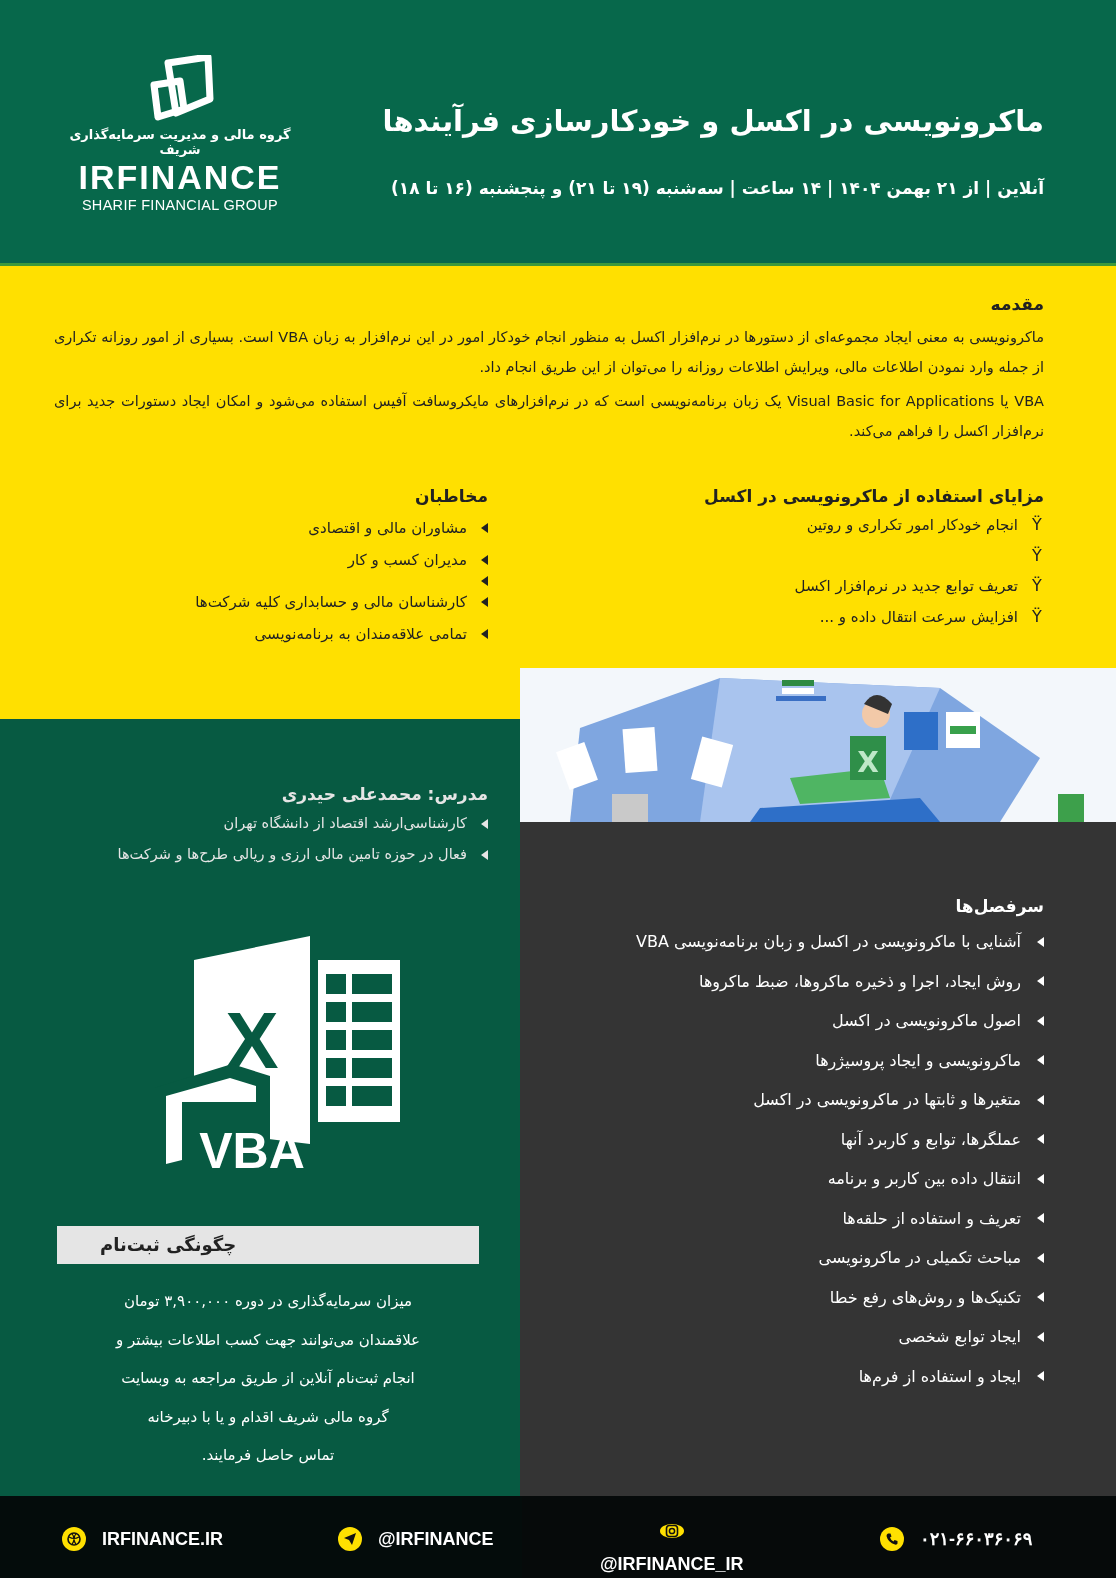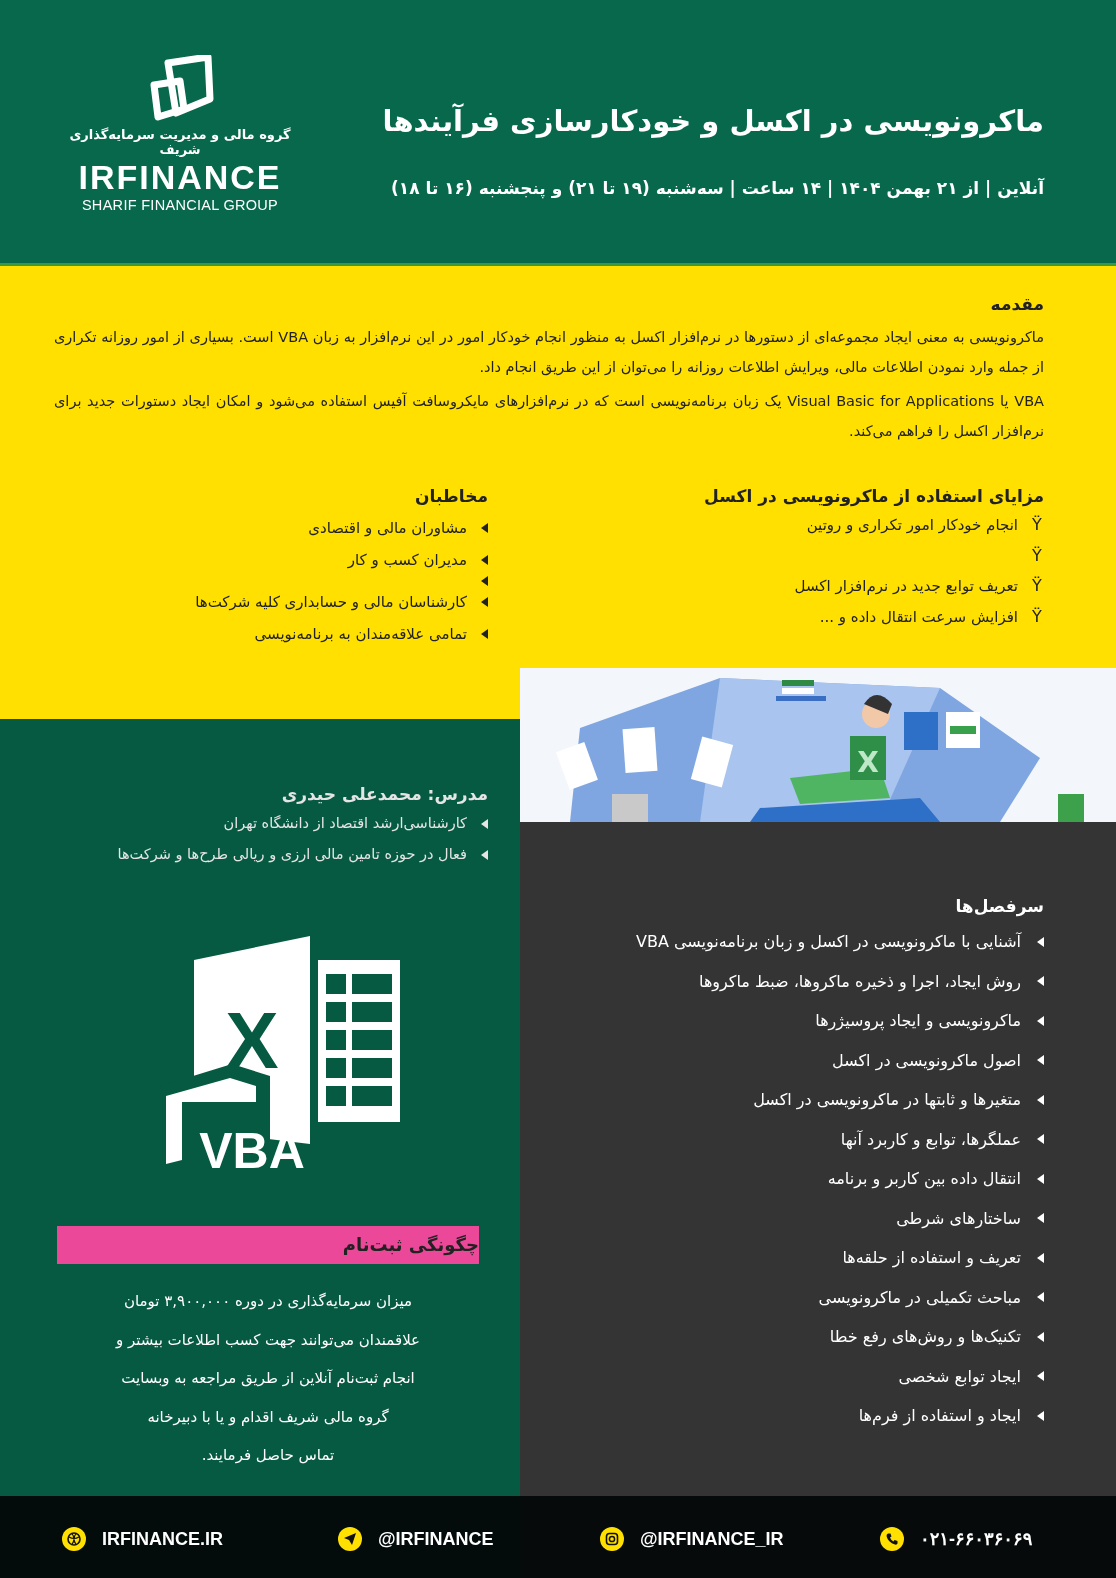--- a/index.html
+++ b/index.html
@@ -37,21 +37,21 @@
   .tri { width: 0; height: 0; border-top: 5px solid transparent; border-bottom: 5px solid transparent; border-right: 7px solid currentColor; flex: 0 0 auto; }
 
   
   .green-left { left: 0; top: 719px; width: 520px; height: 777px; background: #075a42; }
   .teacher { right: 628px; top: 784px; width: 440px; direction: rtl; color: #e5e5e5; }
   .teacher h3 { font-size: 17px; font-weight: bold; margin-bottom: 4px; }
   .teacher li { list-style: none; font-size: 14.5px; line-height: 31px; display: flex; gap: 14px; align-items: center; }
 
   .excel-logo { left: 152px; top: 930px; width: 250px; height: 250px; }
 
-  .reg-bar { left: 57px; top: 1226px; width: 422px; height: 38px; background: #ec4899; text-align: right; }
+  .reg-bar { left: 57px; top: 1226px; width: 422px; height: 38px; background: #e5e5e5; text-align: left; padding-left: 43px; }
   .reg-bar span { font-size: 18px; font-weight: bold; color: #222; line-height: 38px; direction: rtl; display: block; }
   .reg-text { left: 57px; top: 1282px; width: 422px; text-align: center; color: #fff; direction: rtl; font-size: 15px; line-height: 38.5px; }
 
   
   .illus { left: 520px; top: 668px; width: 596px; height: 154px; background: #f3f7fb; overflow: hidden; }
 
   
   .dark { left: 520px; top: 822px; width: 596px; height: 674px; background: #343434; }
   .topics { right: 72px; top: 896px; width: 510px; direction: rtl; color: #fff; }
   .topics h3 { font-size: 17px; font-weight: bold; margin-bottom: 6px; }
@@ -221,41 +221,37 @@
     <li>
         <span class="tri"></span>
         <span>آشنایی با ماکرونویسی در اکسل و زبان برنامه‌نویسی VBA</span>
       </li>
     <li>
         <span class="tri"></span>
         <span>روش ایجاد، اجرا و ذخیره ماکروها، ضبط ماکروها</span>
       </li>
     <li>
         <span class="tri"></span>
+        <span>اصول ماکرونویسی در اکسل</span>
+      </li>
+    <li>
+        <span class="tri"></span>
         <span>ماکرونویسی و ایجاد پروسیژرها</span>
       </li>
     <li>
         <span class="tri"></span>
-        <span>اصول ماکرونویسی در اکسل</span>
-      </li>
-    <li>
-        <span class="tri"></span>
         <span>متغیرها و ثابتها در ماکرونویسی در اکسل</span>
       </li>
     <li>
         <span class="tri"></span>
         <span>عملگرها، توابع و کاربرد آنها</span>
       </li>
     <li>
         <span class="tri"></span>
         <span>انتقال داده بین کاربر و برنامه</span>
-      </li>
-    <li>
-        <span class="tri"></span>
-        <span>ساختارهای شرطی</span>
       </li>
     <li>
         <span class="tri"></span>
         <span>تعریف و استفاده از حلقه‌ها</span>
       </li>
     <li>
         <span class="tri"></span>
         <span>مباحث تکمیلی در ماکرونویسی</span>
       </li>
     <li>
@@ -288,21 +284,21 @@
 
 <div class="abs footer-item" style="left:338px;">
   <span class="ficon">
     <svg width="14" height="14" viewBox="0 0 14 14">
         <polygon points="1,6 13,1 9,13 6,8" fill="#111"></polygon>
       </svg>
   </span>
   <span>@IRFINANCE</span>
 </div>
 
-<div class="abs footer-item" style="left:600px;">
+<div class="abs footer-item" style="left:600px;flex-direction:column;">
   <span class="ficon">
     <svg width="14" height="14" viewBox="0 0 14 14">
         <rect x="1.5" y="1.5" width="11" height="11" rx="3" fill="none" stroke="#111" stroke-width="1.6"></rect>
         <circle cx="7" cy="7" r="2.6" fill="none" stroke="#111" stroke-width="1.5"></circle>
       </svg>
   </span>
   <span>@IRFINANCE_IR</span>
 </div>
 
 <div class="abs footer-item" style="left:880px;">

